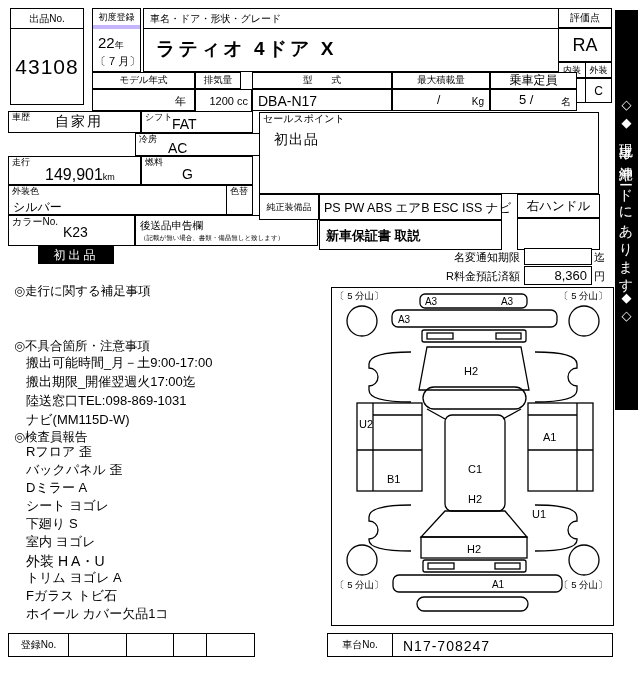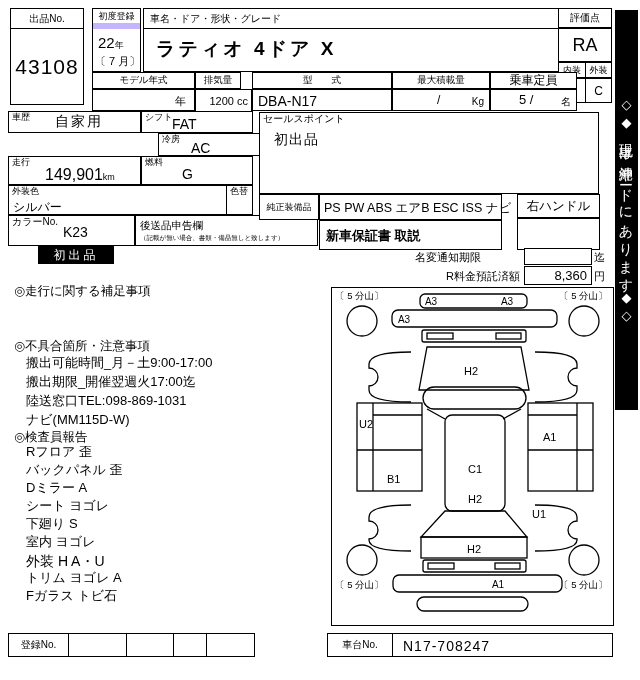--- a/index.html
+++ b/index.html
@@ -22,21 +22,21 @@
 <body>
 
 <div class="sheet">
 
   <div class="bx" style="left:10px;top:8px;width:74px;height:97px">
     <div class="ab ct" style="left:0;top:0;width:100%;height:20px;border-bottom:1px solid #000;font-size:10px">出品No.</div>
     <div class="ab ct" style="left:0;top:20px;width:100%;height:76px;font-size:21px;letter-spacing:1px">43108</div>
   </div>
 
   <div class="bx" style="left:92px;top:8px;width:49px;height:64px">
-    <div class="ab ct" style="left:0;top:0;width:100%;height:20px;border-bottom:6px solid #c4b5fd;font-size:9px">初度登録</div>
+    <div class="ab ct" style="left:0;top:0;width:100%;height:20px;border-bottom:4px solid #c4b5fd;font-size:9px">初度登録</div>
     <div class="txt" style="left:5px;top:25px;font-size:15px">
       <span>22</span><span style="font-size:9px">年</span>
     </div>
     <div class="txt" style="left:2px;top:46px;font-size:11px">〔 7 月〕</div>
   </div>
 
   <div class="bx" style="left:143px;top:8px;width:434px;height:64px">
     <div class="ab" style="left:0;top:0;width:100%;height:20px;border-bottom:1px solid #000;font-size:10px;line-height:20px;padding-left:6px">車名・ドア・形状・グレード</div>
     <div class="txt" style="left:12px;top:29px;font-size:19px;font-weight:bold;letter-spacing:3px">ラティオ 4ドア X</div>
   </div>
@@ -74,21 +74,21 @@
 
   <div class="bx" style="left:8px;top:111px;width:133px;height:22px">
     <span class="tag">車歴</span>
     <div class="ab ct" style="left:20px;top:0;width:100px;height:100%;font-size:14px;letter-spacing:2px">自家用</div>
   </div>
   <div class="bx" style="left:141px;top:111px;width:112px;height:22px">
     <span class="tag">シフト</span>
     <div class="txt" style="left:30px;top:4px;font-size:14px">FAT</div>
   </div>
 
-  <div class="bx" style="left:158px;top:133px;width:136px;height:23px">
+  <div class="bx" style="left:135px;top:133px;width:136px;height:23px">
     <span class="tag">冷房</span>
     <div class="txt" style="left:32px;top:6px;font-size:14px">AC</div>
   </div>
 
   <div class="bx" style="left:8px;top:156px;width:133px;height:29px">
     <span class="tag">走行</span>
     <div class="txt" style="left:36px;top:9px;font-size:16px">
       <span>149,901</span><span style="font-size:9px">km</span>
     </div>
   </div>
@@ -124,21 +124,21 @@
   <div class="bx ct" style="left:259px;top:194px;width:60px;height:26px;font-size:9px">純正装備品</div>
   <div class="bx" style="left:319px;top:194px;width:183px;height:26px">
     <div class="txt" style="left:4px;top:6px;font-size:12.5px">PS PW ABS エアB ESC ISS ナビ</div>
   </div>
   <div class="bx ct" style="left:517px;top:194px;width:83px;height:24px;font-size:12.5px">右ハンドル</div>
   <div class="bx" style="left:319px;top:220px;width:183px;height:30px">
     <div class="txt" style="left:6px;top:8px;font-size:13px;font-weight:bold">新車保証書 取説</div>
   </div>
   <div class="bx" style="left:517px;top:218px;width:83px;height:32px"></div>
 
-  <div class="txt" style="left:415px;top:251px;width:105px;text-align:left;font-size:11px">名変通知期限</div>
+  <div class="txt" style="left:415px;top:251px;width:105px;text-align:right;font-size:11px">名変通知期限</div>
   <div class="bx" style="left:524px;top:248px;width:68px;height:17px"></div>
   <div class="txt" style="left:594px;top:251px;font-size:11px">迄</div>
 
   <div class="txt" style="left:415px;top:270px;width:105px;text-align:right;font-size:11px">R料金預託済額</div>
   <div class="bx" style="left:524px;top:266px;width:68px;height:19px">
     <div class="txt" style="right:4px;top:2px;font-size:13px">8,360</div>
   </div>
   <div class="txt" style="left:594px;top:270px;font-size:11px">円</div>
 
   <div class="txt" style="left:14px;top:284px;font-size:12.5px">◎走行に関する補足事項</div>
@@ -150,20 +150,21 @@
   <div class="txt" style="left:14px;top:430px;font-size:12.5px">◎検査員報告</div>
   <div class="txt" style="left:26px;top:445px;font-size:13px">Rフロア 歪</div>
   <div class="txt" style="left:26px;top:463px;font-size:13px">バックパネル 歪</div>
   <div class="txt" style="left:26px;top:481px;font-size:13px">Dミラー A</div>
   <div class="txt" style="left:26px;top:499px;font-size:13px">シート ヨゴレ</div>
   <div class="txt" style="left:26px;top:517px;font-size:13px">下廻り S</div>
   <div class="txt" style="left:26px;top:535px;font-size:13px">室内 ヨゴレ</div>
   <div class="txt" style="left:26px;top:553px;font-size:14px">外装 H A・U</div>
   <div class="txt" style="left:26px;top:571px;font-size:13px">トリム ヨゴレ A</div>
   <div class="txt" style="left:26px;top:589px;font-size:13px">Fガラス トビ石</div>
+  <div class="txt" style="left:26px;top:607px;font-size:13px">ホイール カバー欠品1コ</div>
 
   <svg class="ab" style="left:331px;top:287px" width="283" height="339" viewBox="0 0 283 339">
     <rect class="fr" x="0.5" y="0.5" width="282" height="338"></rect>
 
     <circle class="ln" cx="31" cy="34" r="15"></circle>
     <circle class="ln" cx="253" cy="34" r="15"></circle>
     <circle class="ln" cx="31" cy="273" r="15"></circle>
     <circle class="ln" cx="253" cy="273" r="15"></circle>
 
     <text x="4" y="12" font-size="9.5">〔 5 分山〕</text>

